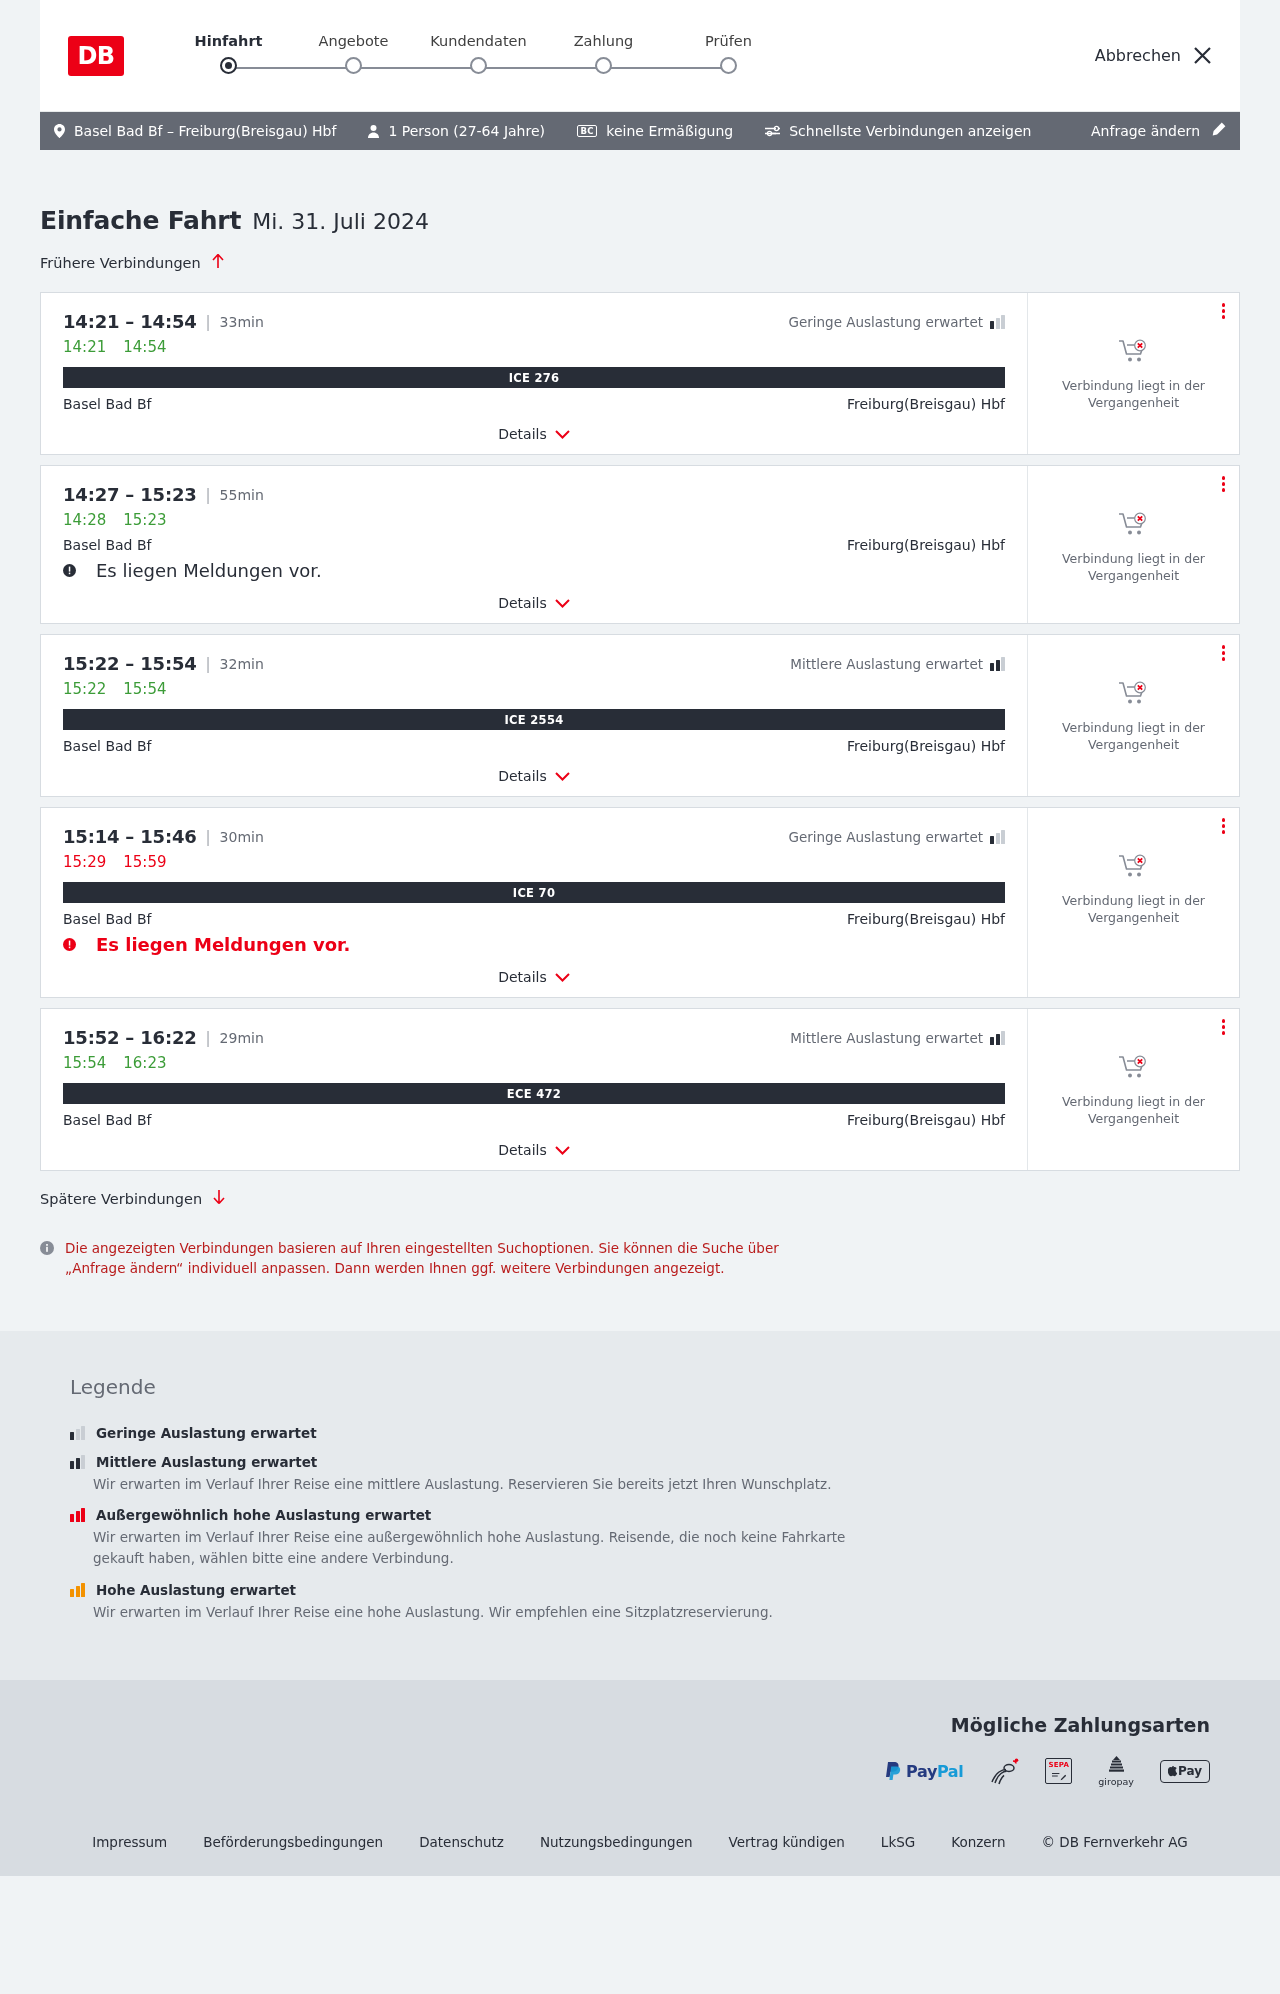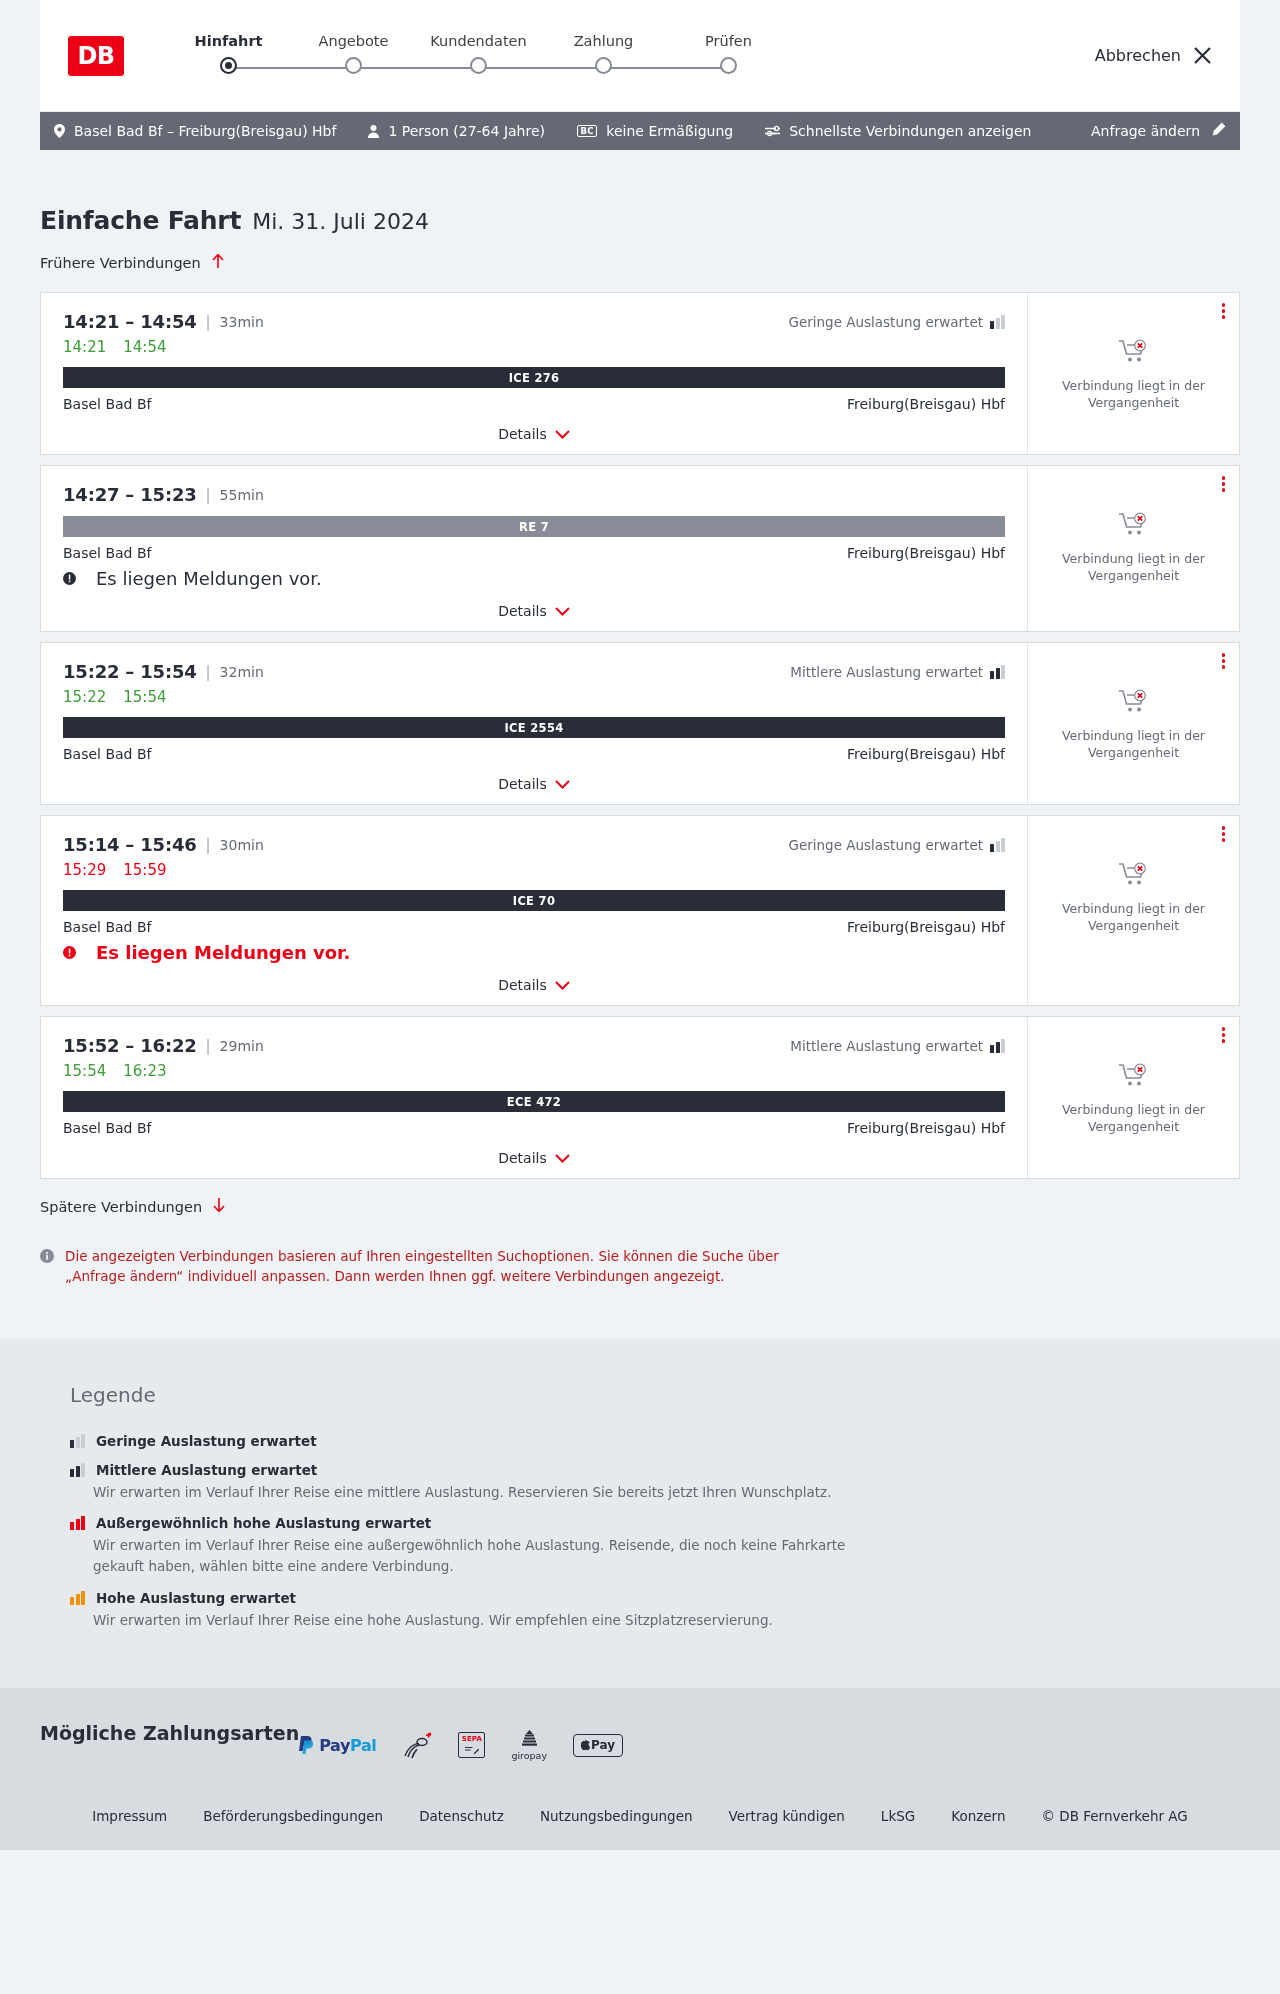--- a/index.html
+++ b/index.html
@@ -242,21 +242,21 @@
     font-size: 13.5px;
     color: #646973;
     line-height: 1.55;
     margin-top: 4px;
     margin-left: 23px;
     max-width: 760px;
   }
 
   
   .footer { background: #d7dce1; padding: 34px 40px 26px 40px; }
-  .pay-block { display: flex; flex-direction: row; align-items: flex-end; padding-right: 30px; }
+  .pay-block { display: flex; flex-direction: column; align-items: flex-end; padding-right: 30px; }
   .pay-title { font-size: 19px; font-weight: bold; color: #282d37; margin-bottom: 18px; }
   .pay-icons { display: flex; align-items: center; gap: 26px; }
   .pay-ic { display: flex; align-items: center; justify-content: center; height: 34px; }
   .paypal { display: flex; align-items: center; gap: 5px; }
   .paypal-txt { font-size: 16px; font-weight: bold; letter-spacing: -0.4px; }
   .pp-blue { color: #253b80; }
   .pp-cyan { color: #179bd7; }
   .sepa-box {
     border: 1.6px solid #282d37;
     border-radius: 2px;
@@ -448,22 +448,23 @@
             </div>
           </div>
         </div>
         <div class="card">
           <div class="card-left">
             <div class="row1">
               <span class="times-big">14:27 – 15:23</span>
               <span class="divider-pipe">|</span>
               <span class="dur">55min</span>
             </div>
-            <div class="train-bar train-re">
-              <span>RE 7</span>
+            <div class="row2">
+              <span class="rt-time rt-green">14:28</span>
+              <span class="rt-time rt-green">15:23</span>
             </div>
             <div class="row3">
               <span>Basel Bad Bf</span>
               <span>Freiburg(Breisgau) Hbf</span>
             </div>
             <div class="msg-row neutral">
               <span><svg width="13" height="13" viewBox="0 0 13 13">
                   <circle cx="6.5" cy="6.5" r="6.5" fill="#282d37"></circle>
                   <rect x="5.8" y="2.6" width="1.5" height="5" fill="#fff"></rect>
                   <rect x="5.8" y="8.6" width="1.5" height="1.6" fill="#fff"></rect>

